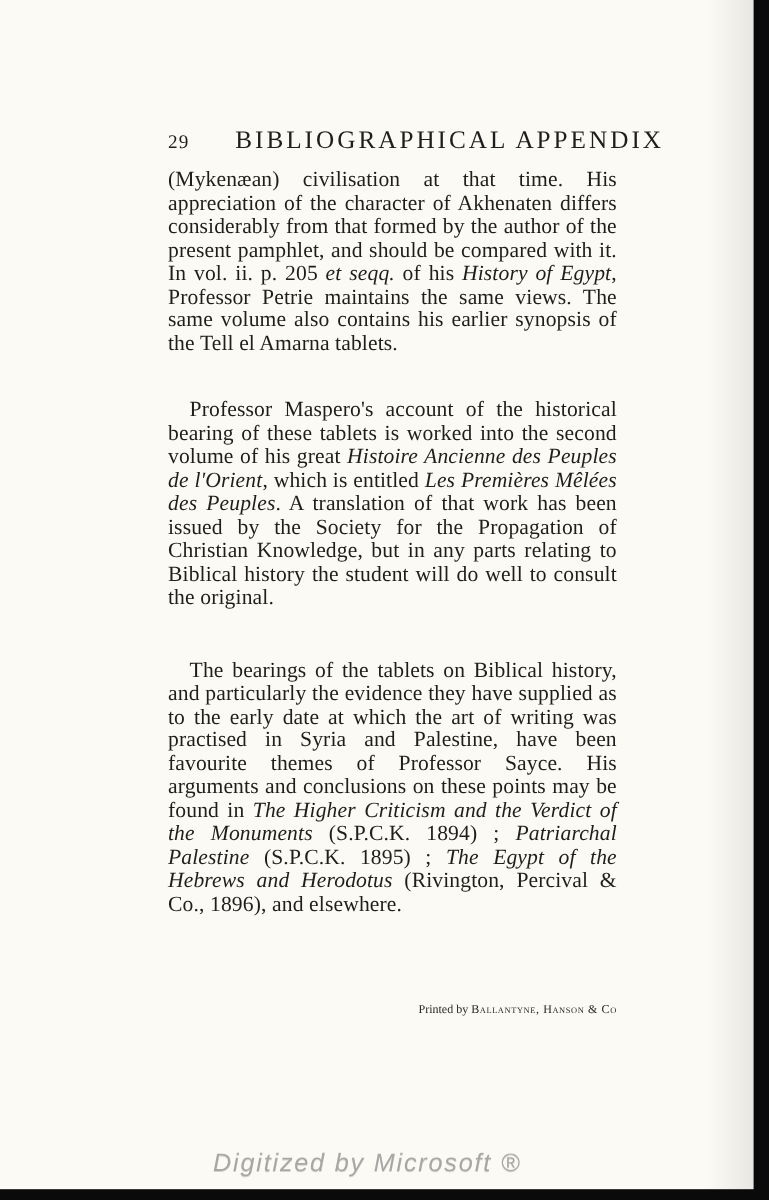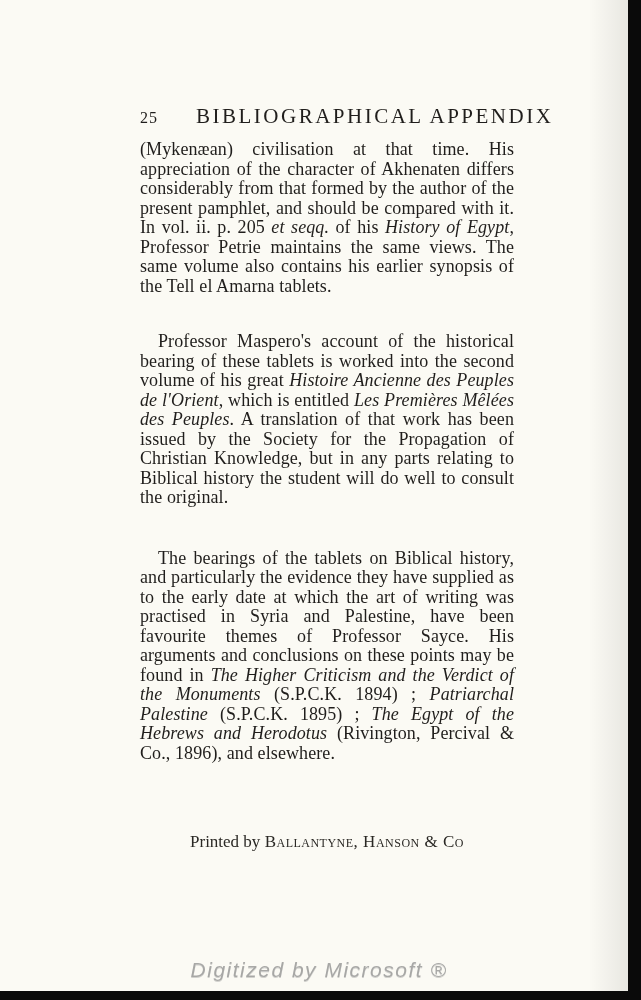--- a/index.html
+++ b/index.html
@@ -73,47 +73,46 @@
   .para.indent { text-indent: 18px; }
   .para + .para { margin-top: 36px; }
   .para:nth-child(3) { margin-top: 41px; }
   .italic { font-style: italic; }
   .smallcaps { font-variant: small-caps; letter-spacing: 0.5px; }
   .printer-credit {
     position: absolute;
     top: 834px;
     left: 140px;
     width: 374px;
-    text-align: center;
-    font-size: 17px;
+    text-align: right;
+    font-size: 10px;
     line-height: 16px;
     color: #2a2824;
   }
   .watermark {
     position: absolute;
     top: 958px;
     left: 0;
     width: 612px;
     text-align: center;
     font-family: "Liberation Sans", sans-serif;
     font-style: italic;
     font-size: 21px;
     letter-spacing: 1.5px;
     color: rgba(140,140,138,0.75);
     text-shadow: 0 0 1px rgba(255,255,255,0.9), 0 1px 0 rgba(120,120,120,0.35);
-    padding-left: 13px;
   }
 </style>
 </head>
 <body>
 
 <div class="page">
 
   <div class="header">
-    <span class="page-number">25</span>
+    <span class="page-number">29</span>
     <span class="header-title">BIBLIOGRAPHICAL APPENDIX</span>
   </div>
 
   <div class="body-text" id="paragraphs">
       <p class="para"><span class="normal">(Mykenæan) civilisation at that time.  His appreciation of the character of Akhenaten differs considerably from that formed by the author of the present pamphlet, and should be compared with it.  In vol. ii. p. 205 </span><span class="italic">et seqq.</span><span class="normal"> of his </span><span class="italic">History of Egypt</span><span class="normal">, Professor Petrie maintains the same views.  The same volume also contains his earlier synopsis of the Tell el Amarna tablets.</span></p>
       <p class="para indent"><span class="normal">Professor Maspero's account of the historical bearing of these tablets is worked into the second volume of his great </span><span class="italic">Histoire Ancienne des Peuples de l'Orient</span><span class="normal">, which is entitled </span><span class="italic">Les Premières Mêlées des Peuples</span><span class="normal">.  A translation of that work has been issued by the Society for the Propagation of Christian Knowledge, but in any parts relating to Biblical history the student will do well to consult the original.</span></p>
       <p class="para indent"><span class="normal">The bearings of the tablets on Biblical history, and particularly the evidence they have supplied as to the early date at which the art of writing was practised in Syria and Palestine, have been favourite themes of Professor Sayce.  His arguments and conclusions on these points may be found in </span><span class="italic">The Higher Criticism and the Verdict of the Monuments</span><span class="normal"> (S.P.C.K. 1894) ; </span><span class="italic">Patriarchal Palestine</span><span class="normal"> (S.P.C.K. 1895) ; </span><span class="italic">The Egypt of the Hebrews and Herodotus</span><span class="normal"> (Rivington, Percival &amp; Co., 1896), and elsewhere.</span></p>
     </div>
 
   <div class="printer-credit">

